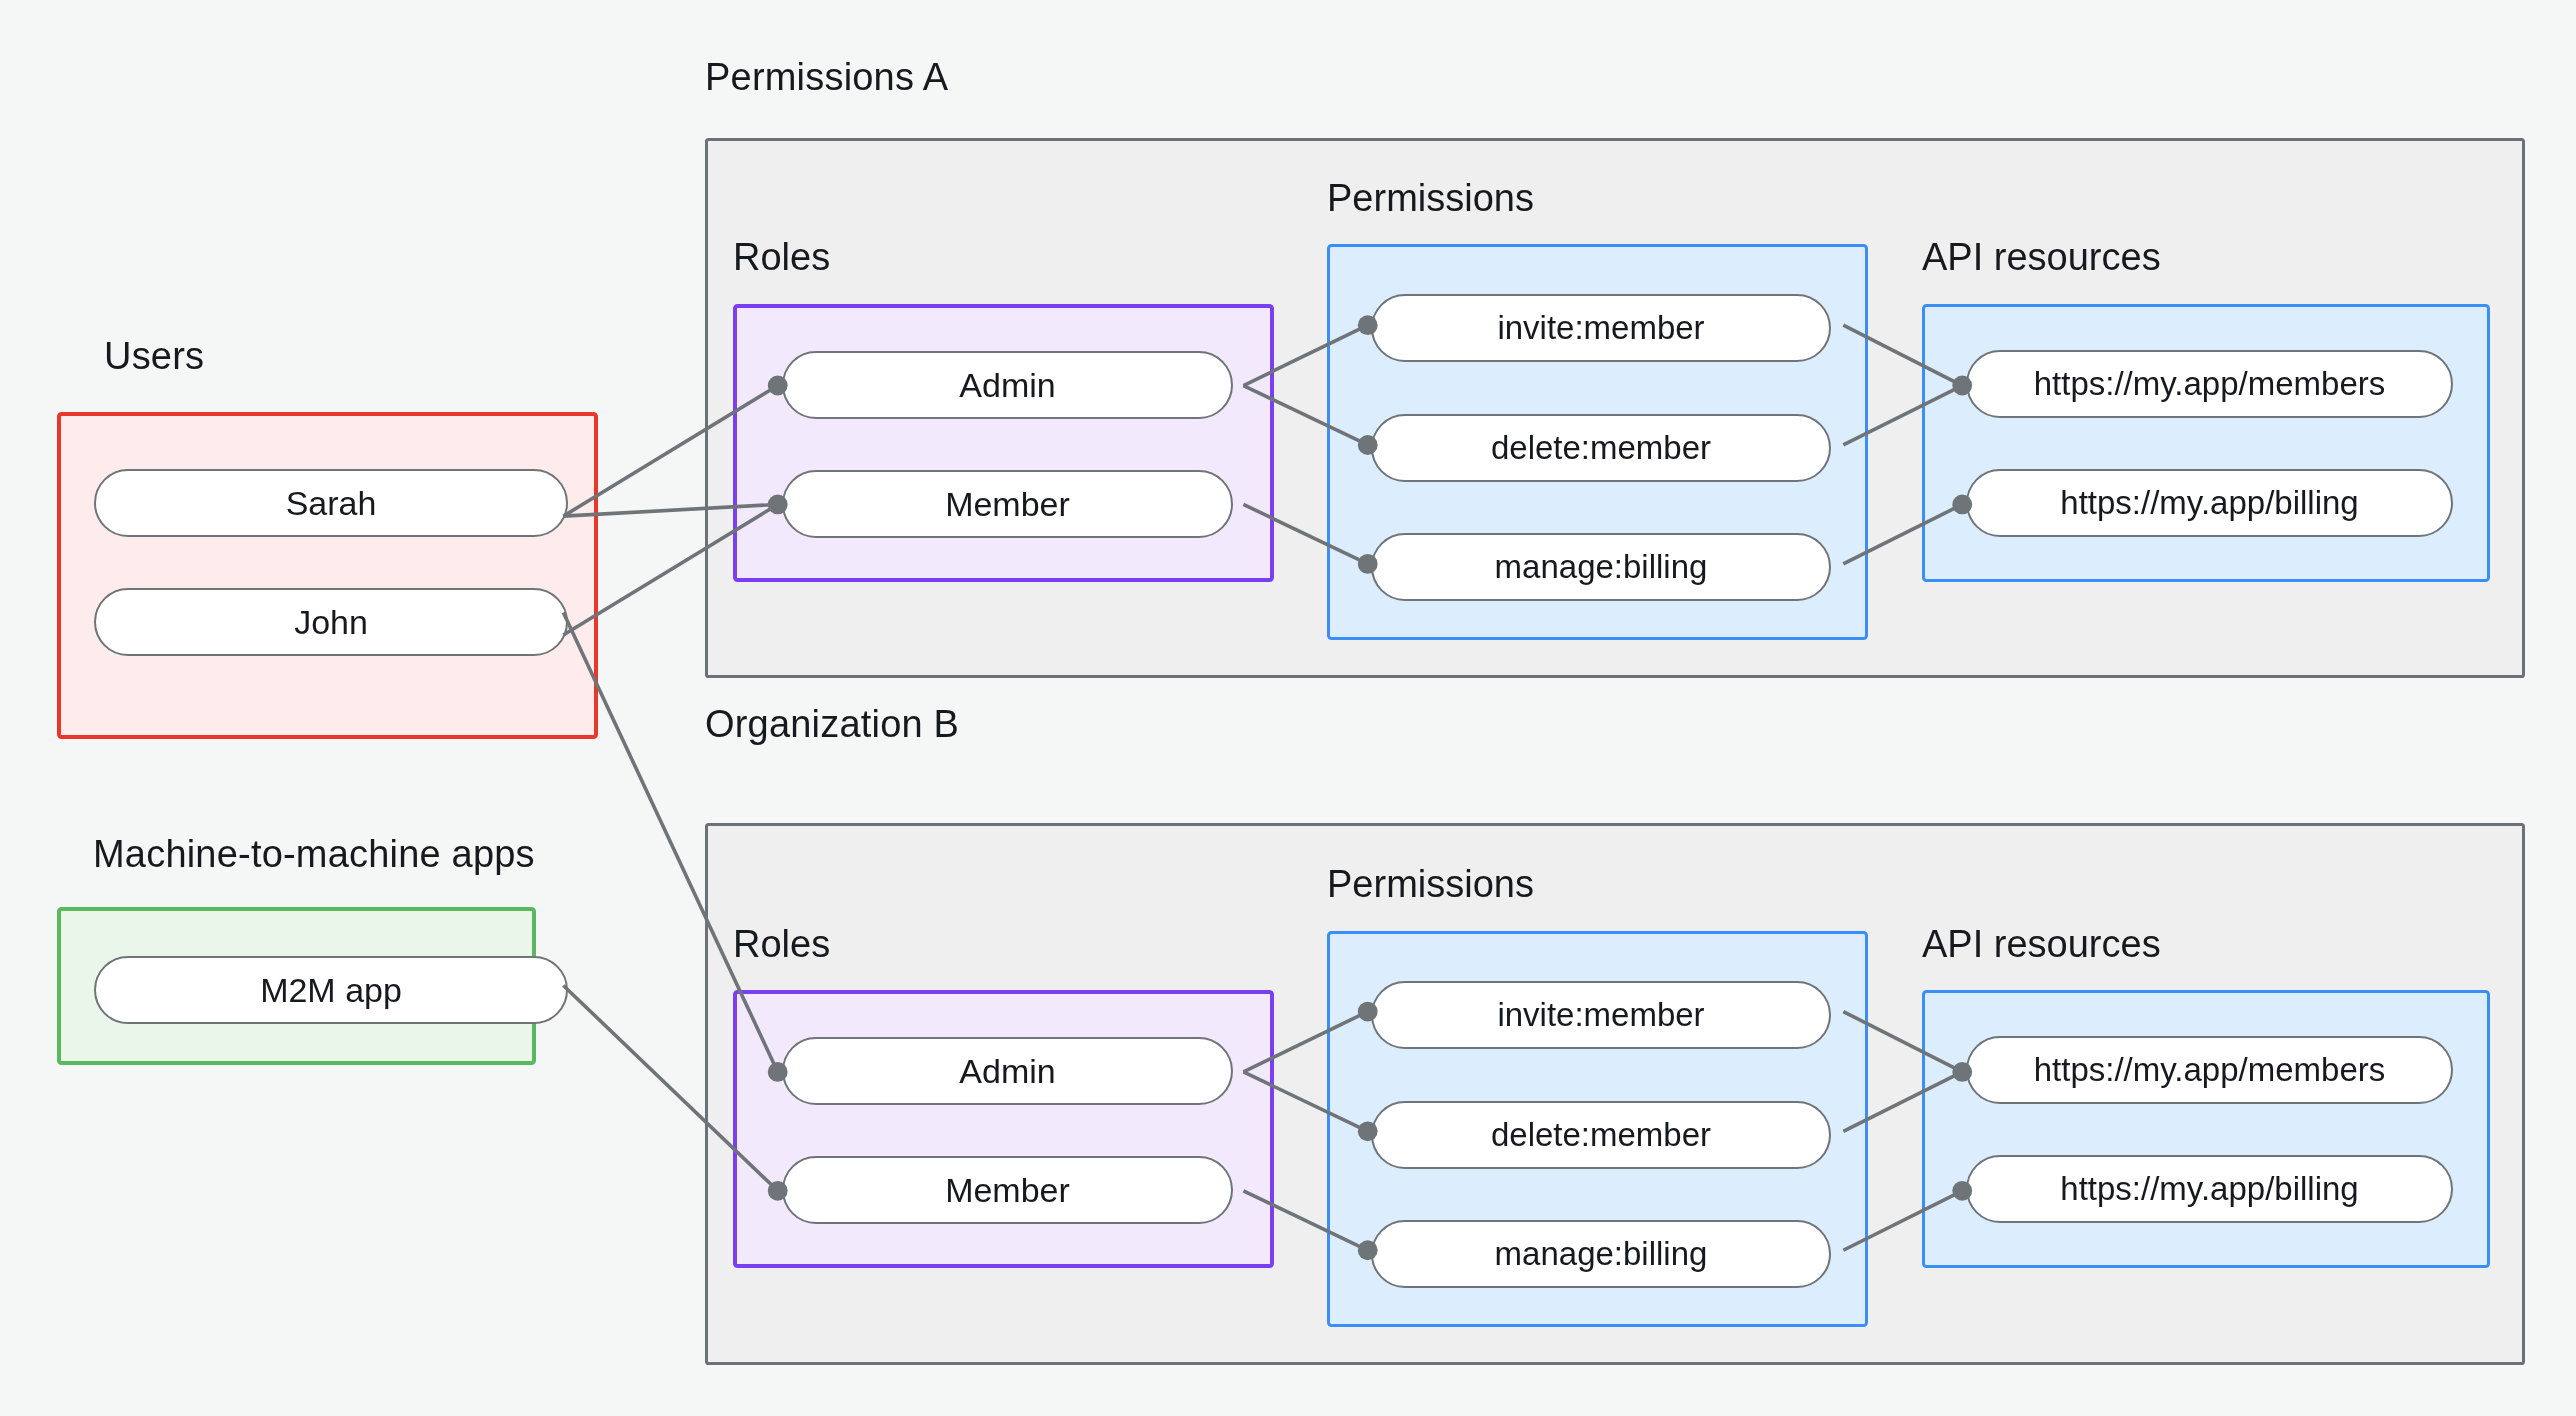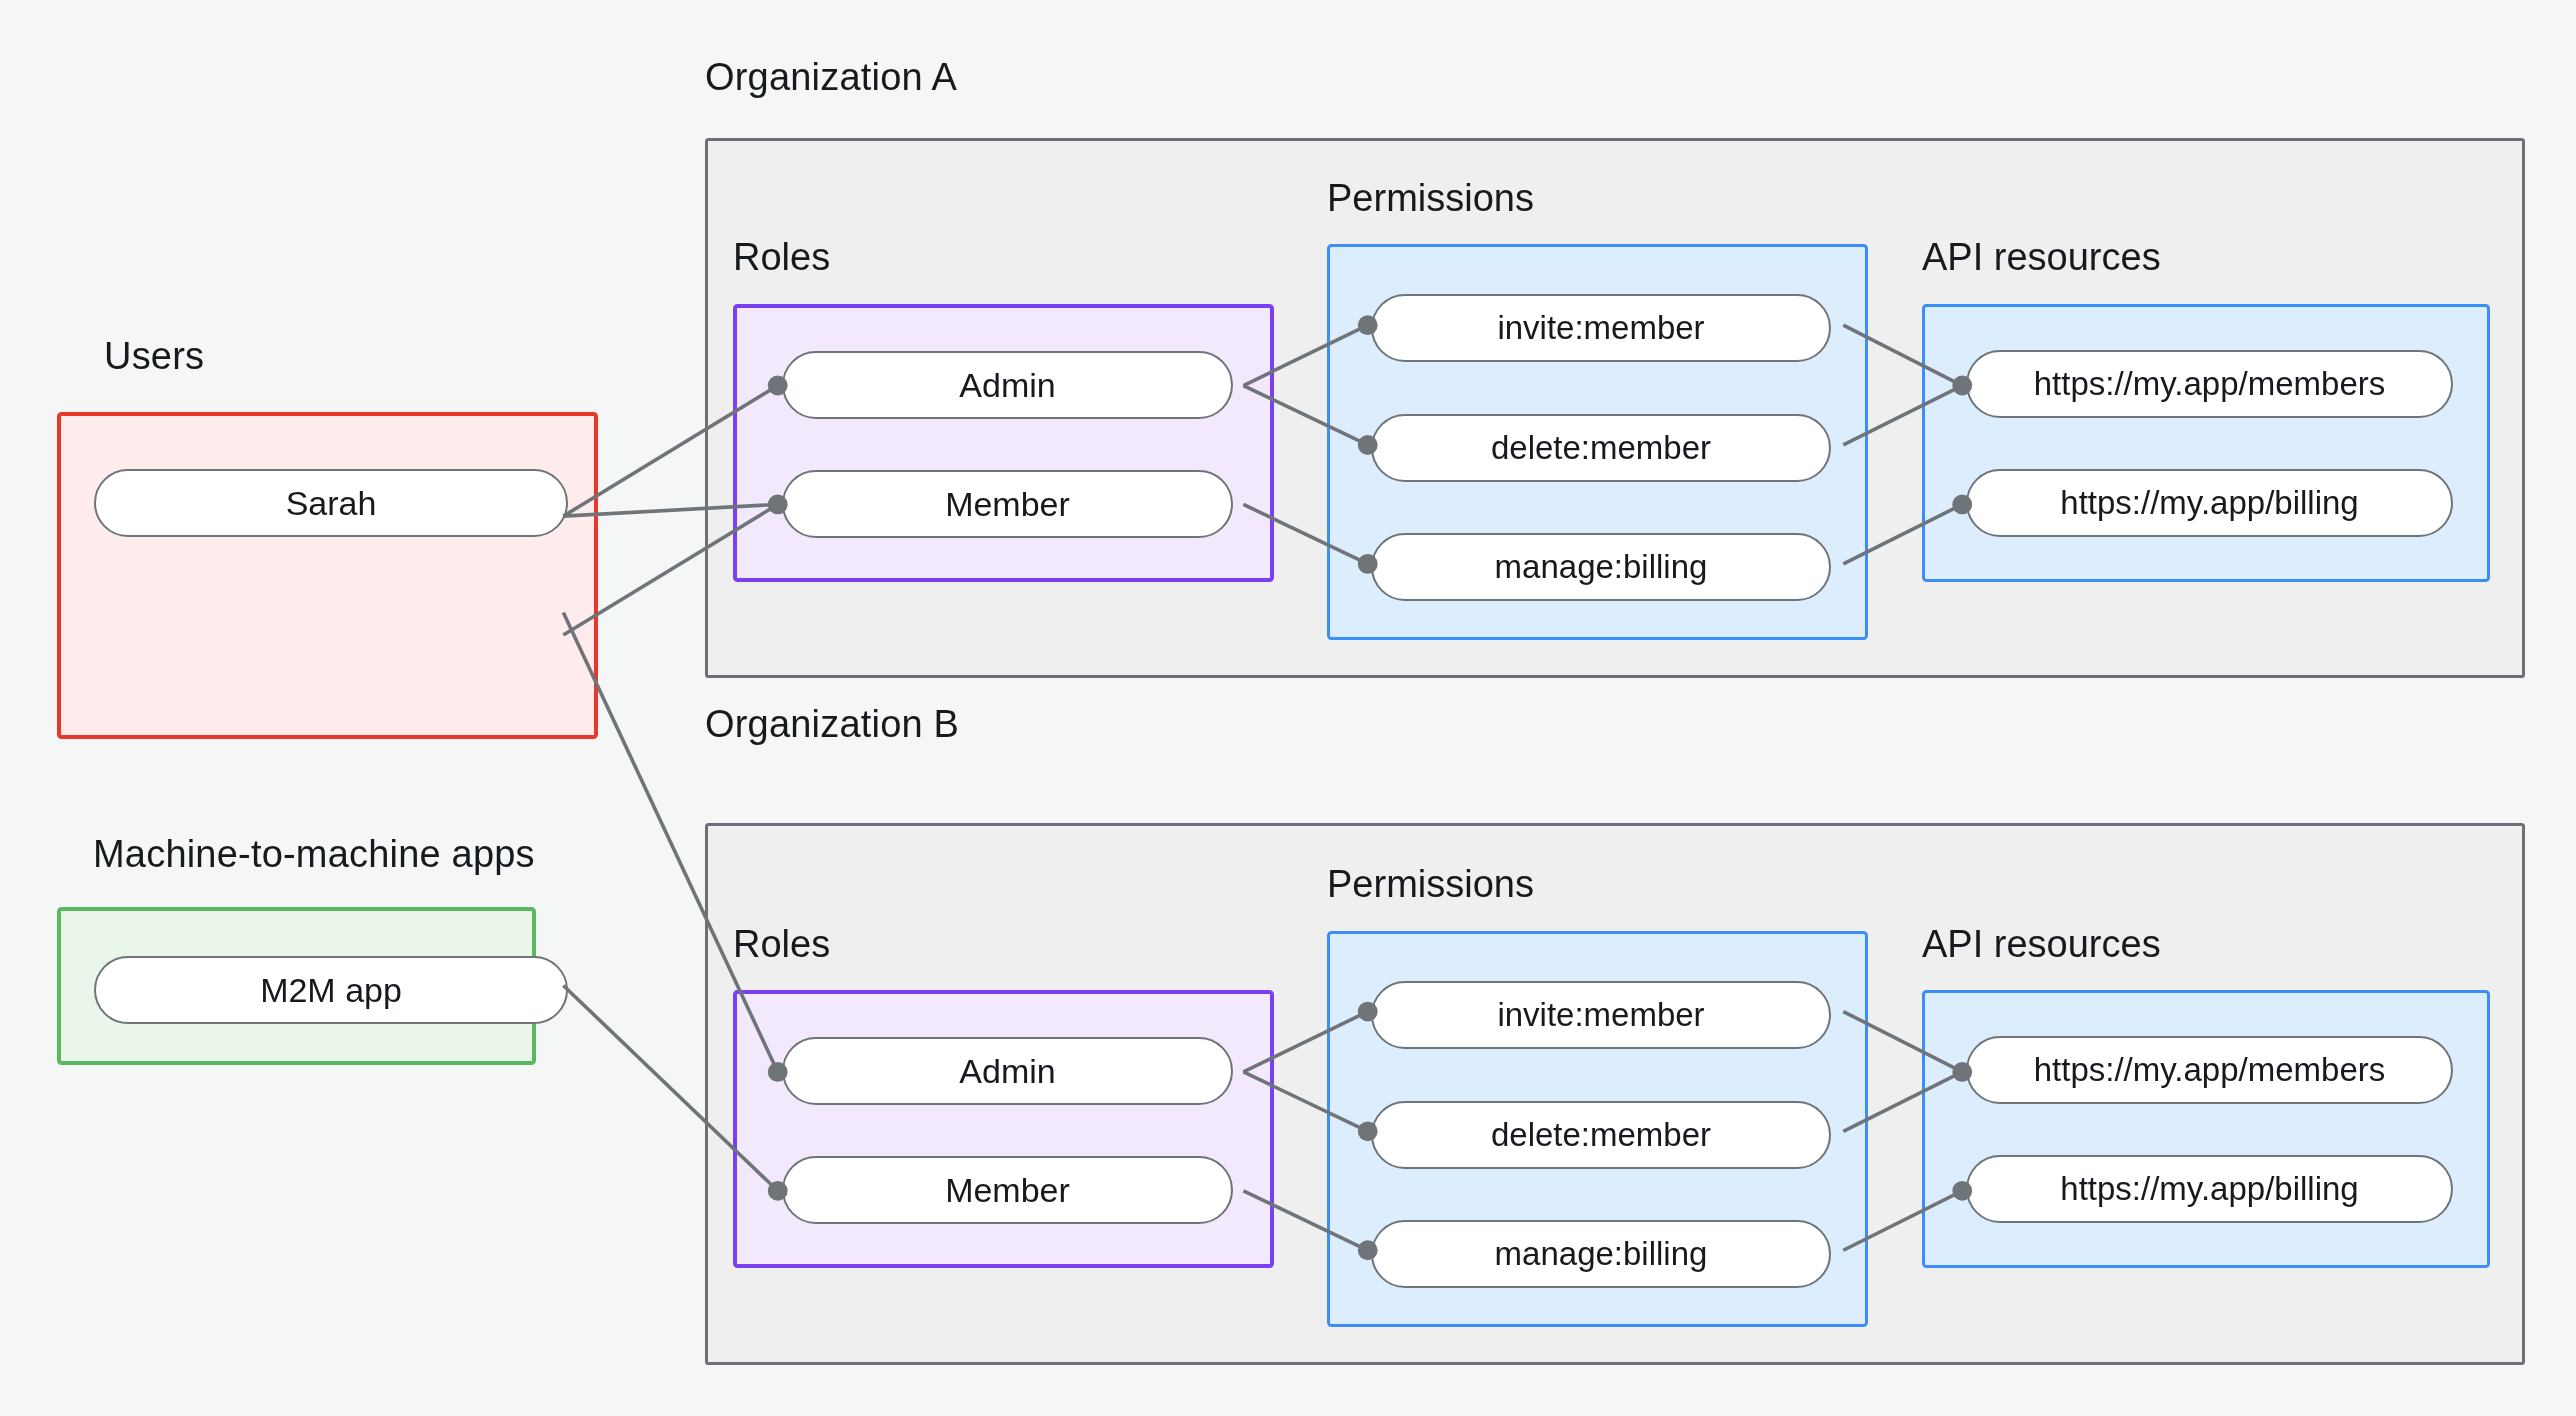--- a/index.html
+++ b/index.html
@@ -122,29 +122,30 @@
       <circle cx="1518" cy="1388" r="11"></circle>
       <circle cx="2178" cy="1190" r="11"></circle>
       <circle cx="2178" cy="1322" r="11"></circle>
     </g>
   </svg>
 
   <div class="grp-label" style="left:68px;top:335px;margin-left:36px;">Users</div>
 
   <div class="box box-users" style="left:57px;top:412px;width:541px;height:327px;">
     <div class="pill" style="left:33px;top:53px;width:474px;height:68px;">Sarah</div>
+    <div class="pill" style="left:33px;top:172px;width:474px;height:68px;">John</div>
   </div>
 
   <div class="grp-label" style="left:57px;top:833px;margin-left:36px;">Machine-to-machine apps</div>
 
   <div class="box box-m2m" style="left:57px;top:907px;width:479px;height:158px;">
     <div class="pill" style="left:33px;top:45px;width:474px;height:68px;">M2M app</div>
   </div>
 
-  <div class="grp-label" style="left:705px;top:56px;">Organization A</div>
+  <div class="grp-label" style="left:705px;top:56px;">Permissions A</div>
 
   <div class="org-box" style="left:705px;top:138px;width:1814px;height:534px;"></div>
 
   <div class="sec-label" style="left:733px;top:236px;">Roles</div>
   <div class="box box-roles" style="left:733px;top:304px;width:541px;height:278px;">
     <div class="pill" style="left:45px;top:43px;width:451px;height:68px;">Admin</div>
     <div class="pill" style="left:45px;top:162px;width:451px;height:68px;">Member</div>
   </div>
 
   <div class="sec-label" style="left:1327px;top:177px;">Permissions</div>

